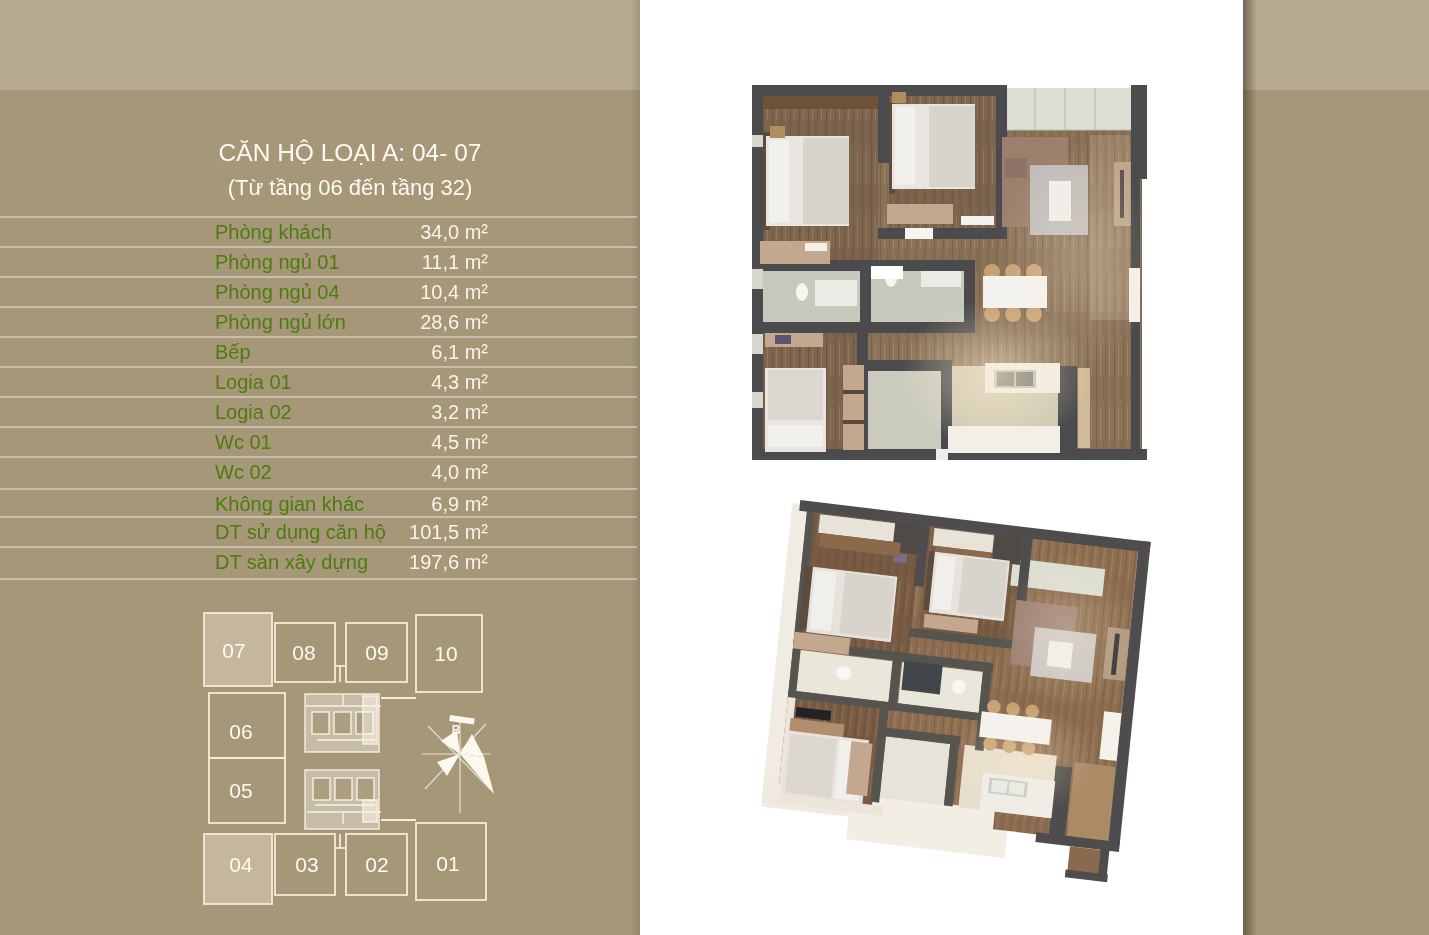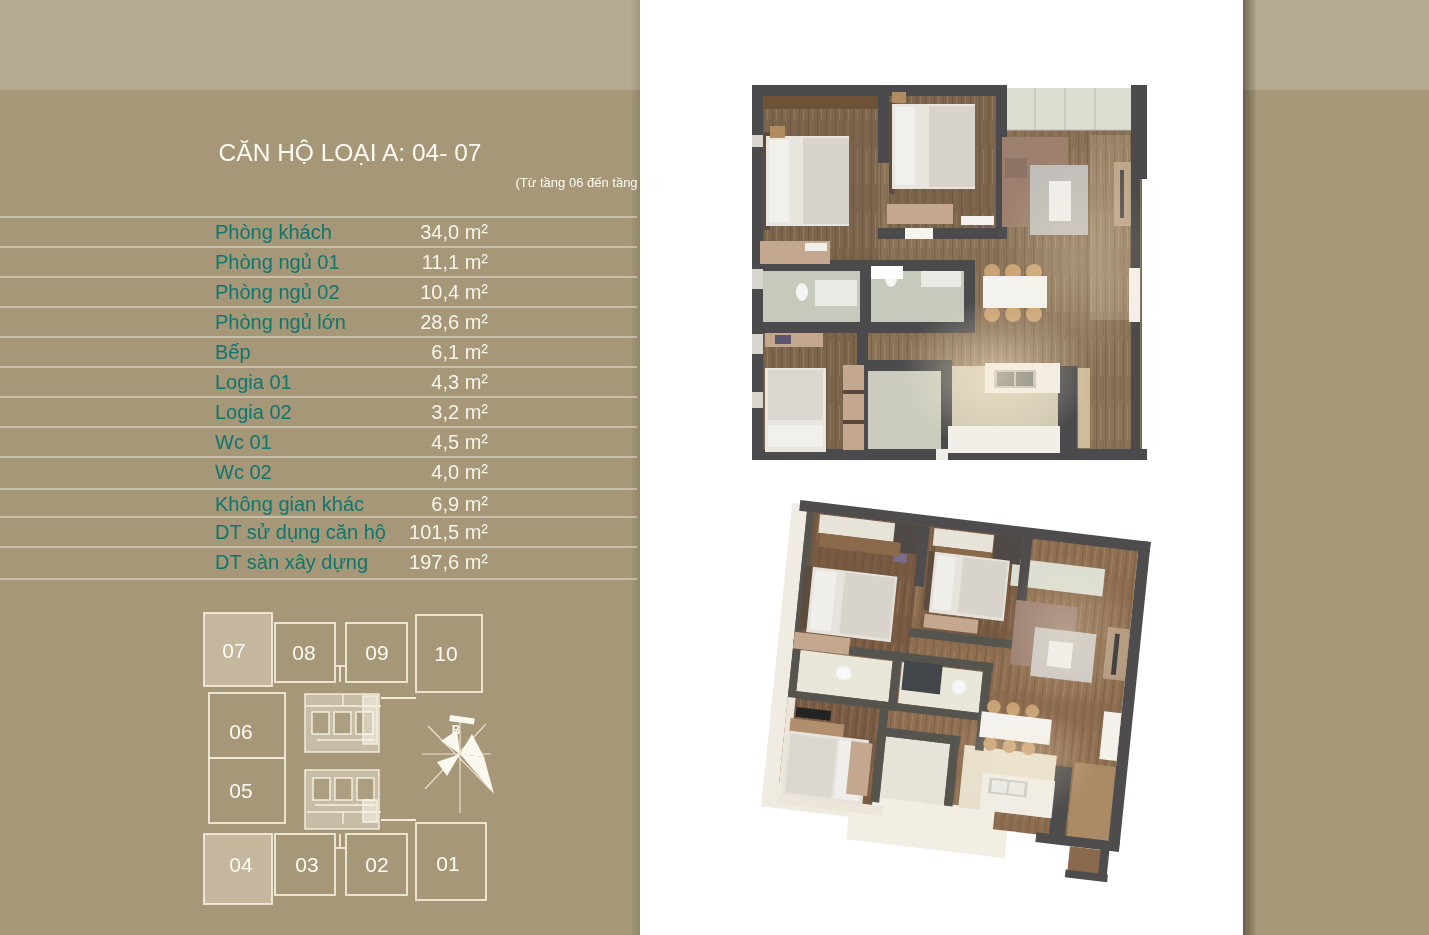--- a/index.html
+++ b/index.html
@@ -1,50 +1,50 @@
 <!DOCTYPE html>
 <html><head>
 <meta charset="utf-8">
 <style>
   html,body{margin:0;padding:0}
   body{width:1429px;height:935px;position:relative;font-family:"Liberation Sans",sans-serif;background:#ffffff;overflow:hidden}
   .abs{position:absolute}
   .row{position:absolute;left:0;width:637px;height:30px;border-top:2px solid rgba(255,255,255,0.38)}
-  .rlabel{position:absolute;left:215px;top:3px;font-size:20px;color:#0f766e}
+  .rlabel{position:absolute;left:215px;top:3px;font-size:20px;color:#4d7c0f}
   .rval{position:absolute;left:330px;top:3px;width:158px;text-align:right;font-size:20px;color:#f8f4ea}
 </style>
 </head>
 <body>
 
 <div class="abs" style="left:0;top:0;width:640px;height:935px;background:#a59778"></div>
 
 <div class="abs" style="left:1243px;top:0;width:186px;height:935px;background:#a59778"></div>
 
 <div class="abs" style="left:0;top:0;width:640px;height:90px;background:#b6aa91"></div>
 
 <div class="abs" style="left:1243px;top:0;width:186px;height:90px;background:#b6aa91"></div>
 
 <div class="abs" style="left:630px;top:0;width:10px;height:935px;background:linear-gradient(to right,rgba(0,0,0,0),rgba(70,60,40,0.18))"></div>
 
 <div class="abs" style="left:1243px;top:0;width:14px;height:935px;background:linear-gradient(to right,rgba(45,36,22,0.5),rgba(0,0,0,0))"></div>
 
 <div class="abs" style="left:30px;top:139px;width:640px;text-align:center;font-size:24.5px;font-weight:normal;color:#fdfaf2;letter-spacing:0px">CĂN HỘ LOẠI A: 04- 07</div>
 
-<div class="abs" style="left:20px;top:175px;width:640px;text-align:right;font-size:13px;color:#fdfaf2">(Từ tầng 06 đến tầng 32)</div>
+<div class="abs" style="left:30px;top:175px;width:640px;text-align:center;font-size:22px;color:#fdfaf2">(Từ tầng 06 đến tầng 32)</div>
 
 <div class="row" style="top:216px">
     <span class="rlabel">Phòng khách</span>
     <span class="rval">34,0 m²</span>
   </div>
 <div class="row" style="top:246px">
     <span class="rlabel">Phòng ngủ 01</span>
     <span class="rval">11,1 m²</span>
   </div>
 <div class="row" style="top:276px">
-    <span class="rlabel">Phòng ngủ 02</span>
+    <span class="rlabel">Phòng ngủ 04</span>
     <span class="rval">10,4 m²</span>
   </div>
 <div class="row" style="top:306px">
     <span class="rlabel">Phòng ngủ lớn</span>
     <span class="rval">28,6 m²</span>
   </div>
 <div class="row" style="top:336px">
     <span class="rlabel">Bếp</span>
     <span class="rval">6,1 m²</span>
   </div>

